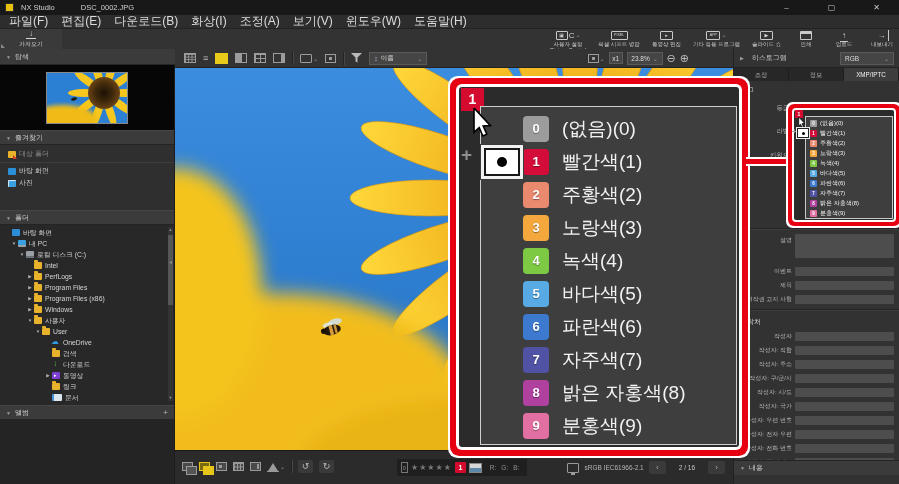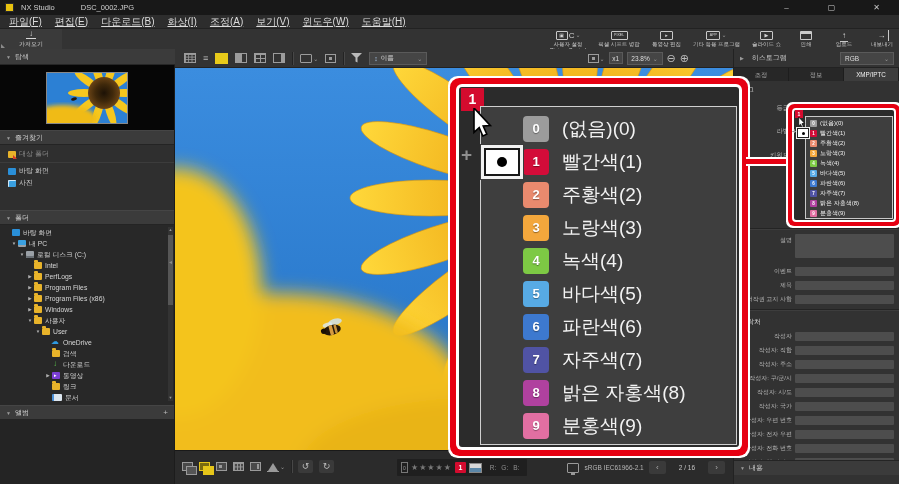--- a/index.html
+++ b/index.html
@@ -8,21 +8,21 @@
        -webkit-font-smoothing:antialiased;color:#ddd;}
   .abs{position:absolute;}
   
   .titlebar{left:0;top:0;width:899px;height:15px;background:#181818;display:flex;align-items:center;}
   .appicon{width:9px;height:9px;margin:0 7px 0 5px;background:#e8c20f;border:1px solid #2a2a2a;box-sizing:border-box;}
   .apptitle,.doctitle{font-size:7.5px;color:#cfcfcf;margin-right:26px;white-space:nowrap;}
   .winctl{margin-left:auto;display:flex;}
   .winbtn{width:45px;text-align:center;font-size:8px;color:#c8c8c8;line-height:15px;}
   
   .menubar{left:0;top:15px;width:899px;height:14px;background:#2d2d2d;display:flex;align-items:center;gap:13px;padding-left:9px;box-sizing:border-box;border-bottom:1px solid #222;}
-  .menu-item{font-size:10px;color:#dcdcdc;white-space:nowrap;text-decoration:underline;}
+  .menu-item{font-size:12px;color:#dcdcdc;white-space:nowrap;}
   
   .toolbar{left:0;top:29px;width:899px;height:20px;background:#333;}
   .importwrap{position:absolute;left:0;top:0;width:62px;height:20px;background:#3a3a3a;display:flex;flex-direction:column;align-items:center;justify-content:center;}
   .imp-ic{font-size:8px;color:#d8d8d8;line-height:8px;border-bottom:1.5px solid #d8d8d8;padding:0 3px;}
   .imp-lb{font-size:6px;color:#cfcfcf;margin-top:1px;}
   .collapse-tri{position:absolute;left:1px;bottom:1px;width:0;height:0;border-left:4px solid #8a8a8a;border-top:4px solid transparent;}
   .actions{position:absolute;right:4px;top:1px;display:flex;gap:12px;}
   .act{display:flex;flex-direction:column;align-items:center;min-width:26px;}
   .act .ic{height:11px;display:flex;align-items:center;gap:1px;color:#d5d5d5;font-size:8px;line-height:11px;}
   .mbox{display:inline-flex;align-items:center;justify-content:center;border:1px solid #c9c9c9;border-radius:1px;color:#d5d5d5;box-sizing:border-box;}

